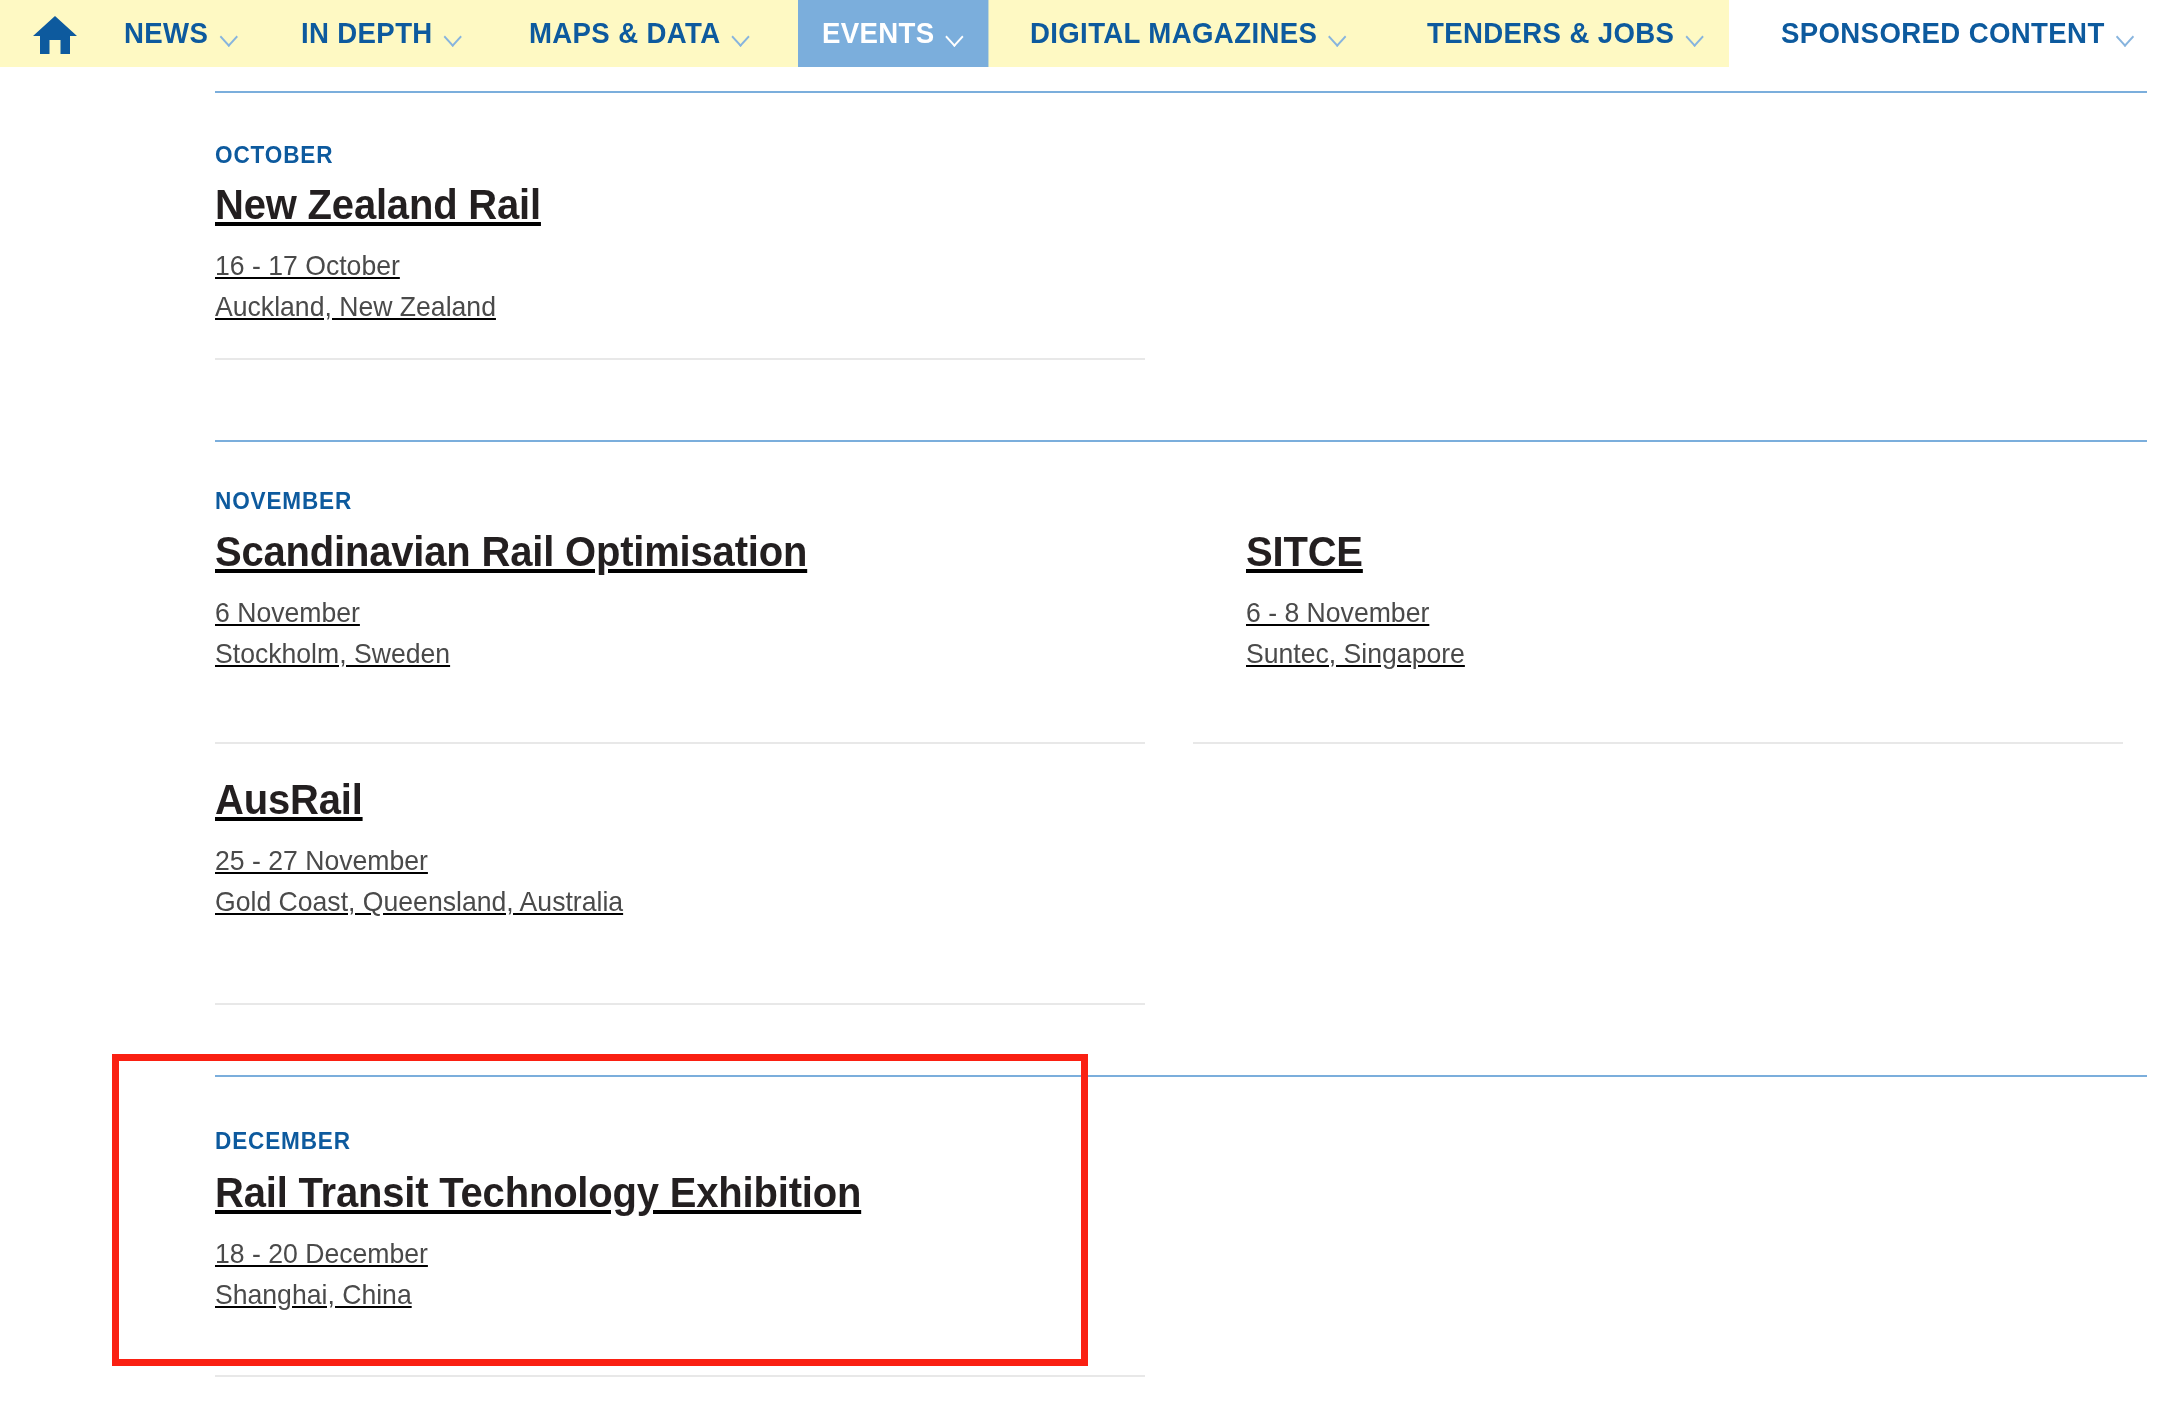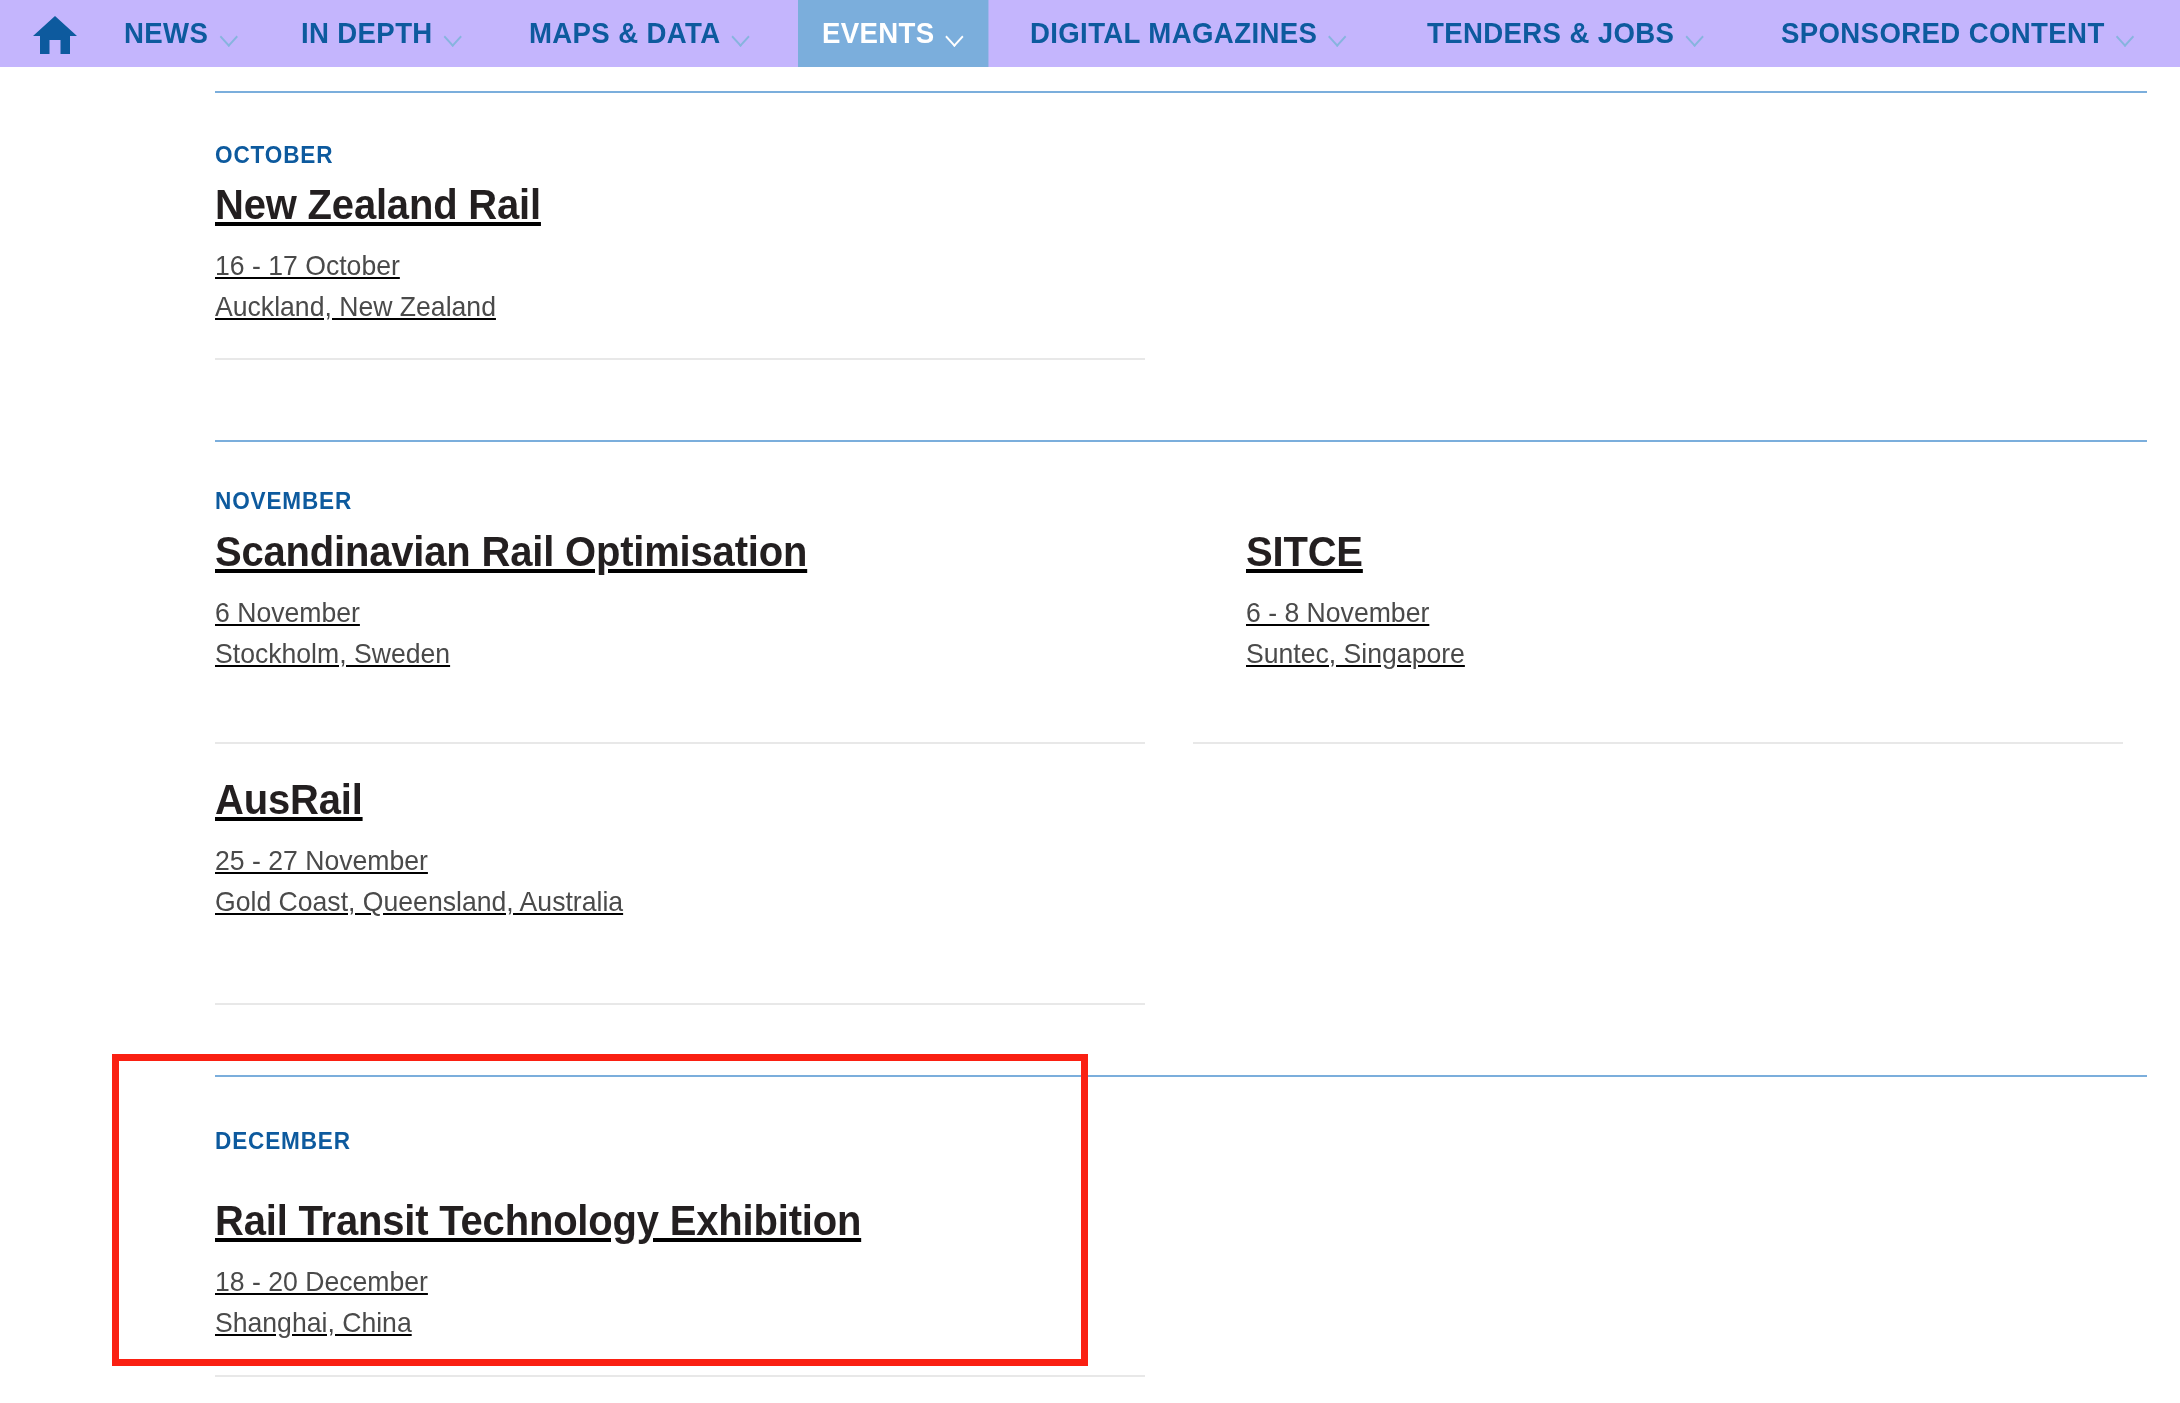--- a/index.html
+++ b/index.html
@@ -15,25 +15,25 @@
     position: relative;
     overflow: hidden;
     font-family: "Liberation Sans", "DejaVu Sans", sans-serif;
     -webkit-font-smoothing: antialiased;
   }
 
   
   .topnav {
     position: absolute;
     top: 0; left: 0;
-    width: 2180px;
+    width: 1729px;
     height: 67px;
     display: flex;
     align-items: stretch;
-    background: #c4b5fd;
+    background: #fef9c3;
   }
   .nav-home {
     display: flex;
     align-items: center;
     justify-content: center;
     padding: 0 22px 0 32px;
     cursor: pointer;
   }
   .home-icon svg { display: block; }
 
@@ -238,21 +238,21 @@
     <div class="event-date">25 - 27 November</div>
     <div class="event-place">Gold Coast, Queensland, Australia</div>
   </div>
 
   <div class="rule-gray" style="left:215px; top:936px; width:930px;"></div>
 
   <div class="rule-blue" style="top:1008px;"></div>
 
   <div class="month-label" style="left:215px; top:1060px;">DECEMBER</div>
 
-  <div class="event" style="left:215px; top:1103px; width:930px;margin-top:28px;">
+  <div class="event" style="left:215px; top:1103px; width:930px;">
     <div class="event-title">Rail Transit Technology Exhibition</div>
     <div class="event-date">18 - 20 December</div>
     <div class="event-place">Shanghai, China</div>
   </div>
 
   <div class="rule-gray" style="left:215px; top:1308px; width:930px;"></div>
 </div>
 
 <div class="highlight-box"></div>
 

